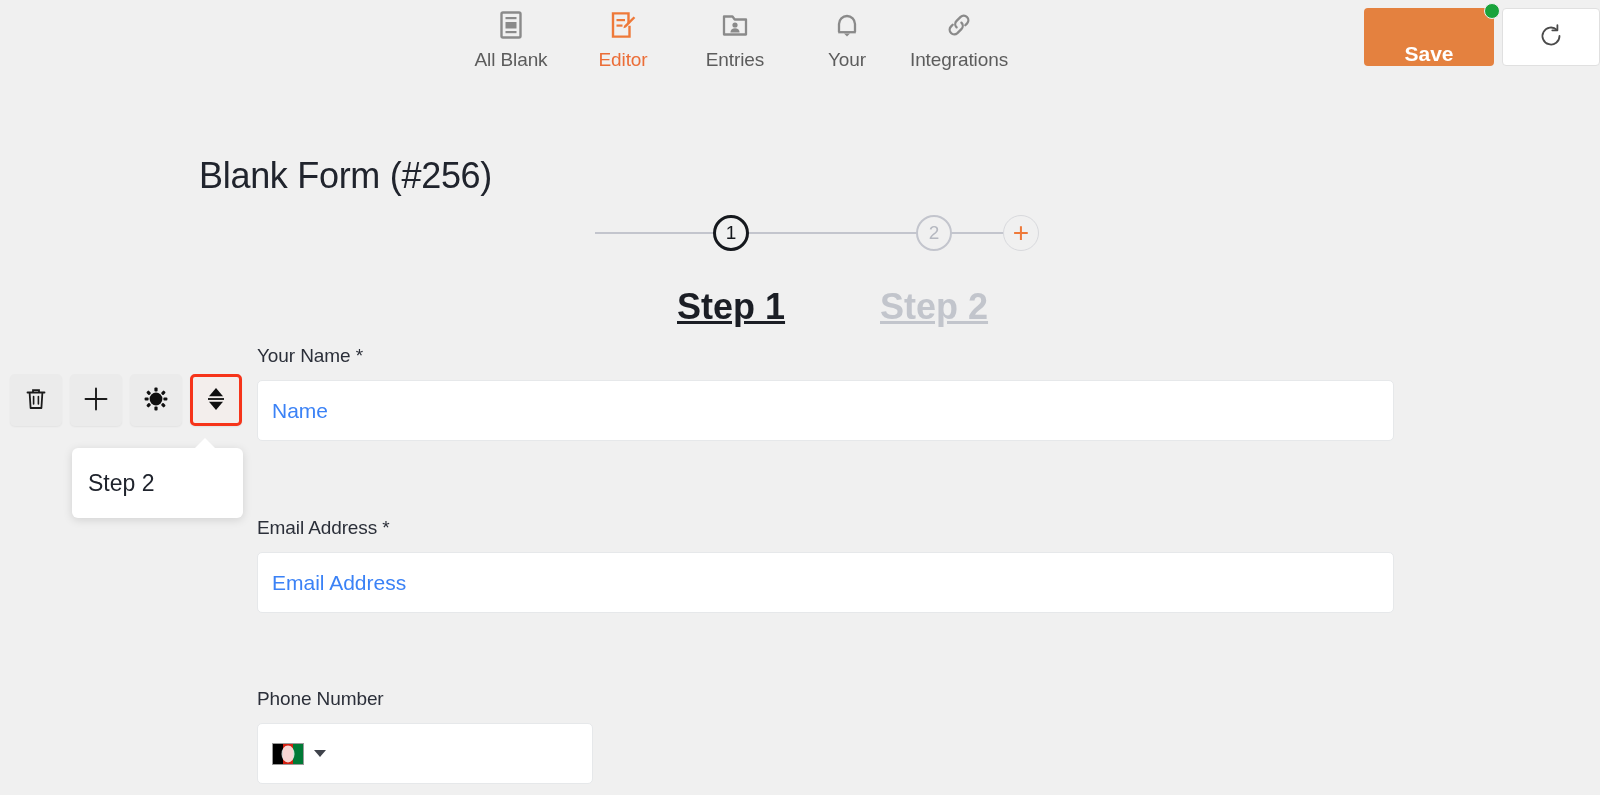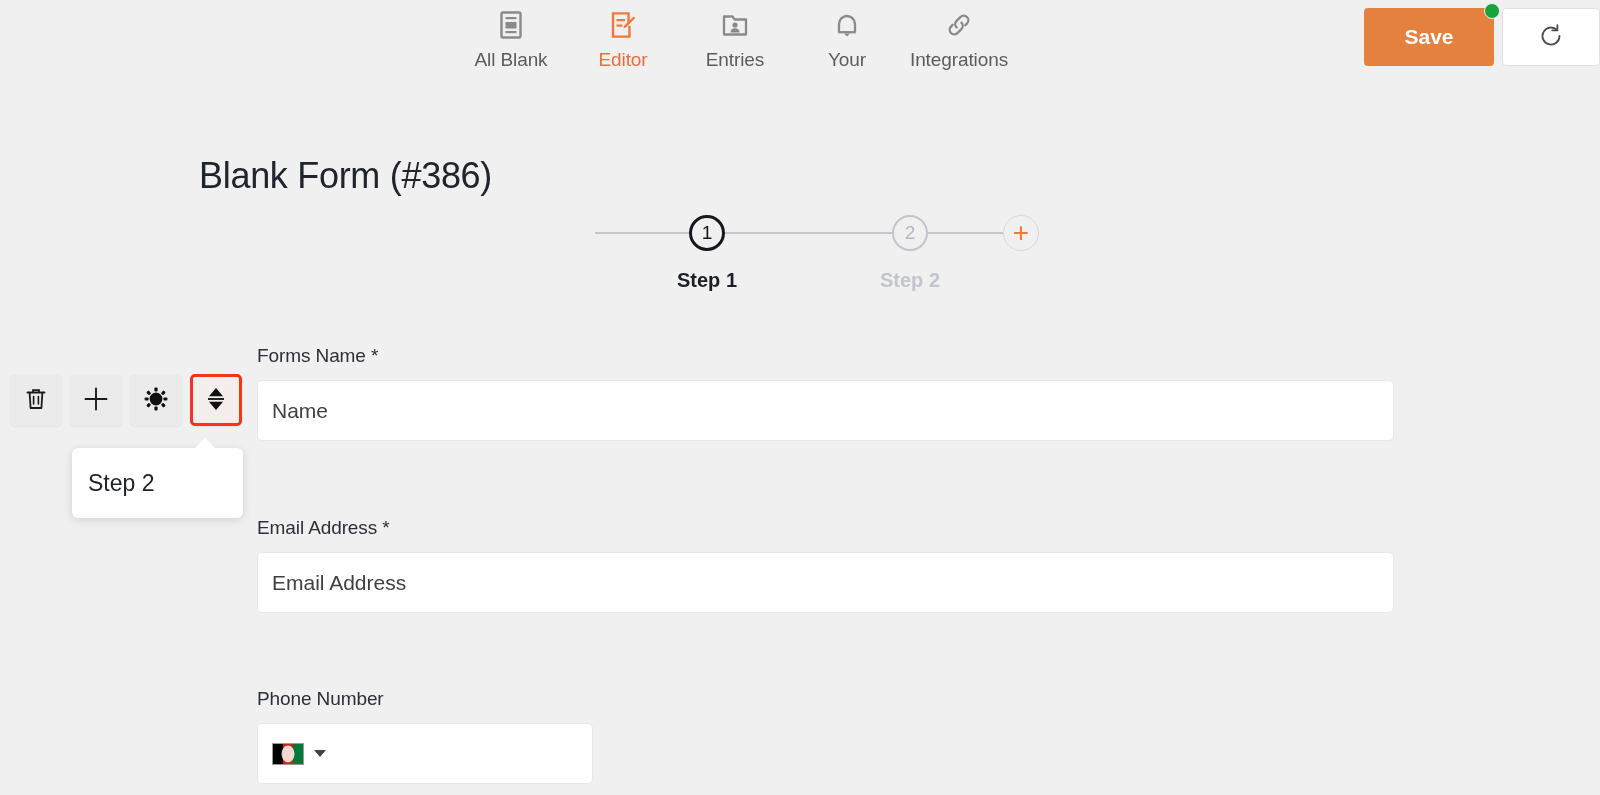--- a/index.html
+++ b/index.html
@@ -40,21 +40,21 @@
   }
   .save-btn {
     position: relative;
     width: 130px; height: 58px;
     background: #e4813f;
     color: #fff;
     border: none; border-radius: 4px;
     font-family: "Liberation Sans", sans-serif;
     font-size: 21px; font-weight: bold;
     cursor: pointer;
-    display: flex; align-items: center; justify-content: center;
+    display: flex; align-items: flex-end; justify-content: center;
   }
   .save-dot {
     position: absolute; top: -5px; right: -6px;
     width: 16px; height: 16px; border-radius: 50%;
     background: #19a33b;
     border: 1.5px solid #f0f0f0;
   }
   .revert-btn {
     margin-left: 8px;
     width: 98px; height: 58px;
@@ -87,21 +87,21 @@
   .step-circle {
     width: 36px; height: 36px; border-radius: 50%;
     display: flex; align-items: center; justify-content: center;
     font-size: 19px; background: #f0f0f0;
     cursor: pointer;
   }
   .step-circle.active { border: 3px solid #15181d; color: #15181d; font-weight: normal; }
   .step-circle.inactive { border: 2px solid #c3c5cd; color: #b5b8c0; }
   .step-circle.add { border: 1px solid #d8d9dd; color: #ee7939; font-size: 28px; font-weight: 300; line-height: 1; }
   .step-label {
-    margin-top: 18px; font-size: 20px; white-space: nowrap;
+    margin-top: 35px; font-size: 36px; white-space: nowrap; text-decoration: underline;
   }
   .step-label.active { color: #1b1e25; font-weight: bold; }
   .step-label.inactive { color: #c2c5cc; font-weight: bold; }
 
   
   .field-toolbar {
     position: absolute; left: 10px; top: 374px;
     display: flex; gap: 8px;
   }
   .tool-btn {
@@ -147,21 +147,21 @@
   }
   .req { color: #2b2f39; }
   .field-input {
     background: #fff;
     border: 1px solid #e6e8ea;
     border-radius: 5px;
     height: 61px;
     display: flex; align-items: center;
     padding: 0 14px;
     font-size: 21px;
-    color: #404040;
+    color: #3b82f6;
     cursor: text;
   }
   .field-input.full { width: 1137px; }
   .field-input.phone {
     width: 336px;
     padding-left: 14px;
     gap: 10px;
     cursor: pointer;
   }
   .flag {
@@ -268,21 +268,21 @@
       <span>
         <svg width="26" height="26" viewBox="0 0 26 26">
           <path d="M21.5 13a8.5 8.5 0 1 1-2.6-6.1" fill="none" stroke="#4a4a4a" stroke-width="1.8" stroke-linecap="round"></path>
           <path d="M19.4 2.2v5.1h-5.1" fill="none" stroke="#4a4a4a" stroke-width="1.8" stroke-linecap="round" stroke-linejoin="round"></path>
         </svg>
       </span>
     </button>
   </div>
 </div>
 
-<div class="form-title">Blank Form (#386)</div>
+<div class="form-title">Blank Form (#256)</div>
 
 <div class="steps">
   <div class="steps-line"></div>
 
   <div class="step-node" style="left:82px">
     <div class="step-circle active">1</div>
     <div class="step-label active">Step 1</div>
   </div>
 
   <div class="step-node" style="left:285px">
@@ -351,21 +351,21 @@
 
 <div class="popover">
   <span class="popover-arrow"></span>
   <div class="popover-item">Step 2</div>
 </div>
 
 <div class="form-area">
 
   <div class="field">
     <div class="field-label">
-      <span>Forms Name</span>
+      <span>Your Name</span>
       <span class="req">*</span>
     </div>
     <div class="field-input full">
       <span>Name</span>
     </div>
   </div>
 
   <div class="spacer-name"></div>
 
   <div class="field">

